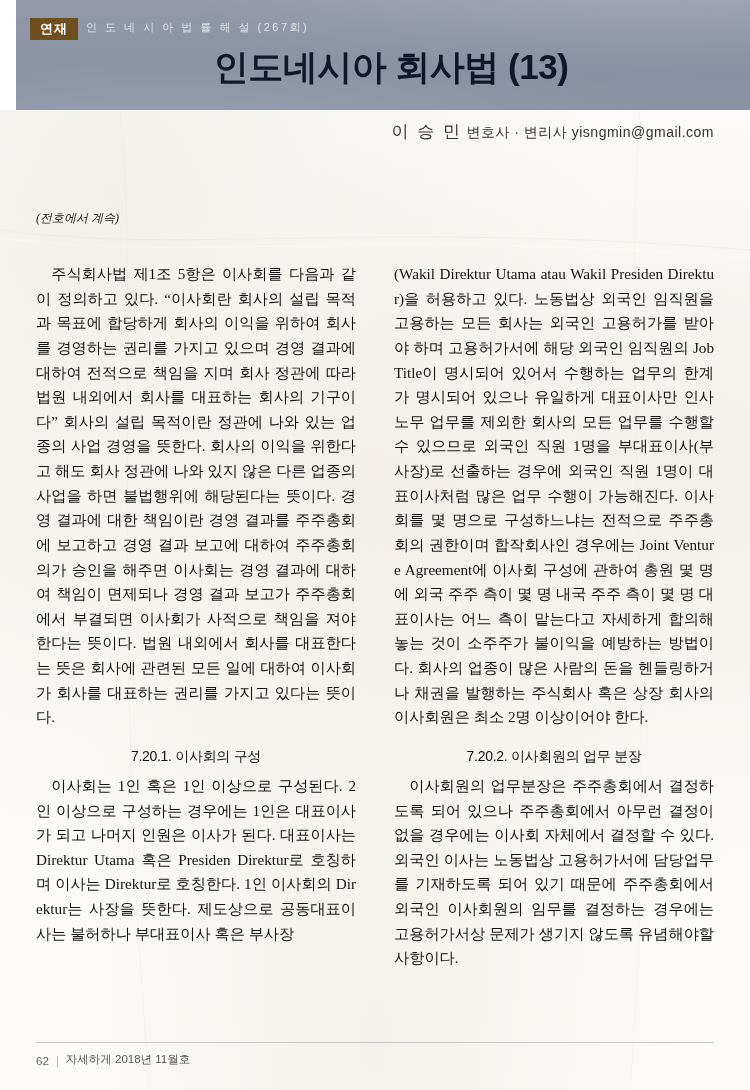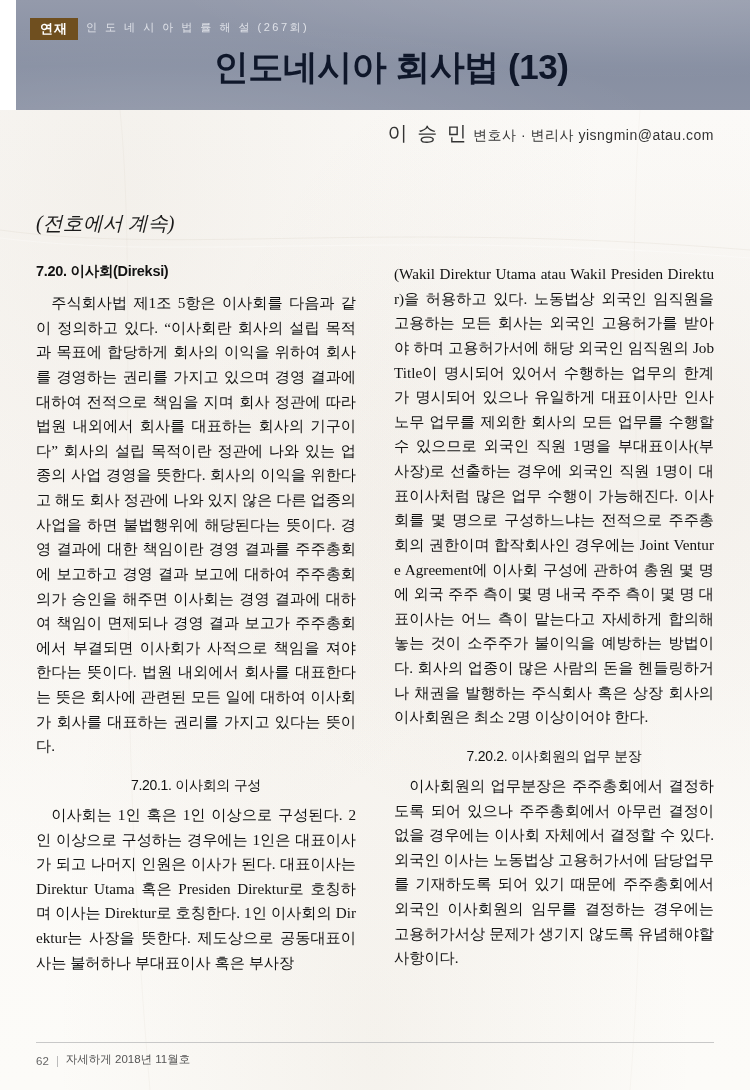--- a/index.html
+++ b/index.html
@@ -90,28 +90,28 @@
 
   .byline {
     position: absolute;
     right: 36px;
     top: 10px;
     text-align: right;
     font-family: "Liberation Sans", sans-serif;
     color: #333333;
   }
   .byline .line1 { font-size: 14px; letter-spacing: 0.5px; }
-  .byline .line1 .nm { font-size: 20px; letter-spacing: 2px; }
+  .byline .line1 .nm { font-size: 17px; letter-spacing: 2px; }
   .byline .line2 { font-size: 14px; margin-top: 4px; letter-spacing: 0.5px; }
 
   .continued {
     position: absolute;
     left: 36px;
     top: 100px;
-    font-size: 20px;
+    font-size: 12px;
     font-style: italic;
     color: #1a1a1a;
   }
 
   
   .columns {
     position: absolute;
     top: 152px;
     left: 36px;
     width: 678px;
@@ -200,30 +200,29 @@
     <path d="M0 120 C 180 145, 380 110, 750 140" stroke="rgba(150,130,100,0.16)" stroke-width="1" fill="none"></path>
     <path d="M0 128 C 190 152, 390 118, 750 148" stroke="rgba(255,255,255,0.55)" stroke-width="1.2" fill="none"></path>
     <path d="M120 0 C 140 200, 110 520, 150 980" stroke="rgba(150,130,100,0.10)" stroke-width="1" fill="none"></path>
     <path d="M640 0 C 620 260, 660 600, 630 980" stroke="rgba(150,130,100,0.08)" stroke-width="1" fill="none"></path>
   </svg>
 
   <div class="byline">
     <div class="line1">
       <span class="nm">이 승 민</span>
       <span>변호사 · 변리사</span>
-      <span>yisngmin@atau.com</span>
+      <span>yisngmin@gmail.com</span>
     </div>
   </div>
 
   <div class="continued">(전호에서 계속)</div>
 
   <div class="columns">
 
     <div class="col col-left">
-      <h3 class="sec">7.20. 이사회(Direksi)</h3>
       <p class="body">주식회사법 제1조 5항은 이사회를 다음과 같이 정의하고 있다. “이사회란 회사의 설립 목적과 목표에 합당하게 회사의 이익을 위하여 회사를 경영하는 권리를 가지고 있으며 경영 결과에 대하여 전적으로 책임을 지며 회사 정관에 따라 법원 내외에서 회사를 대표하는 회사의 기구이다” 회사의 설립 목적이란 정관에 나와 있는 업종의 사업 경영을 뜻한다. 회사의 이익을 위한다고 해도 회사 정관에 나와 있지 않은 다른 업종의 사업을 하면 불법행위에 해당된다는 뜻이다. 경영 결과에 대한 책임이란 경영 결과를 주주총회에 보고하고 경영 결과 보고에 대하여 주주총회의가 승인을 해주면 이사회는 경영 결과에 대하여 책임이 면제되나 경영 결과 보고가 주주총회에서 부결되면 이사회가 사적으로 책임을 져야 한다는 뜻이다. 법원 내외에서 회사를 대표한다는 뜻은 회사에 관련된 모든 일에 대하여 이사회가 회사를 대표하는 권리를 가지고 있다는 뜻이다.</p>
       <h4 class="subsec">7.20.1. 이사회의 구성</h4>
       <p class="body">이사회는 1인 혹은 1인 이상으로 구성된다. 2인 이상으로 구성하는 경우에는 1인은 대표이사가 되고 나머지 인원은 이사가 된다. 대표이사는 Direktur Utama 혹은 Presiden Direktur로 호칭하며 이사는 Direktur로 호칭한다. 1인 이사회의 Direktur는 사장을 뜻한다. 제도상으로 공동대표이사는 불허하나 부대표이사 혹은 부사장</p>
     </div>
 
     <div class="col col-right">
       <p class="body noindent">(Wakil Direktur Utama atau Wakil Presiden Direktur)을 허용하고 있다. 노동법상 외국인 임직원을 고용하는 모든 회사는 외국인 고용허가를 받아야 하며 고용허가서에 해당 외국인 임직원의 Job Title이 명시되어 있어서 수행하는 업무의 한계가 명시되어 있으나 유일하게 대표이사만 인사 노무 업무를 제외한 회사의 모든 업무를 수행할 수 있으므로 외국인 직원 1명을 부대표이사(부사장)로 선출하는 경우에 외국인 직원 1명이 대표이사처럼 많은 업무 수행이 가능해진다. 이사회를 몇 명으로 구성하느냐는 전적으로 주주총회의 권한이며 합작회사인 경우에는 Joint Venture Agreement에 이사회 구성에 관하여 총원 몇 명에 외국 주주 측이 몇 명 내국 주주 측이 몇 명 대표이사는 어느 측이 맡는다고 자세하게 합의해 놓는 것이 소주주가 불이익을 예방하는 방법이다. 회사의 업종이 많은 사람의 돈을 헨들링하거나 채권을 발행하는 주식회사 혹은 상장 회사의 이사회원은 최소 2명 이상이어야 한다.</p>
       <h4 class="subsec">7.20.2. 이사회원의 업무 분장</h4>
       <p class="body">이사회원의 업무분장은 주주총회에서 결정하도록 되어 있으나 주주총회에서 아무런 결정이 없을 경우에는 이사회 자체에서 결정할 수 있다. 외국인 이사는 노동법상 고용허가서에 담당업무를 기재하도록 되어 있기 때문에 주주총회에서 외국인 이사회원의 임무를 결정하는 경우에는 고용허가서상 문제가 생기지 않도록 유념해야할 사항이다.</p>
     </div>

